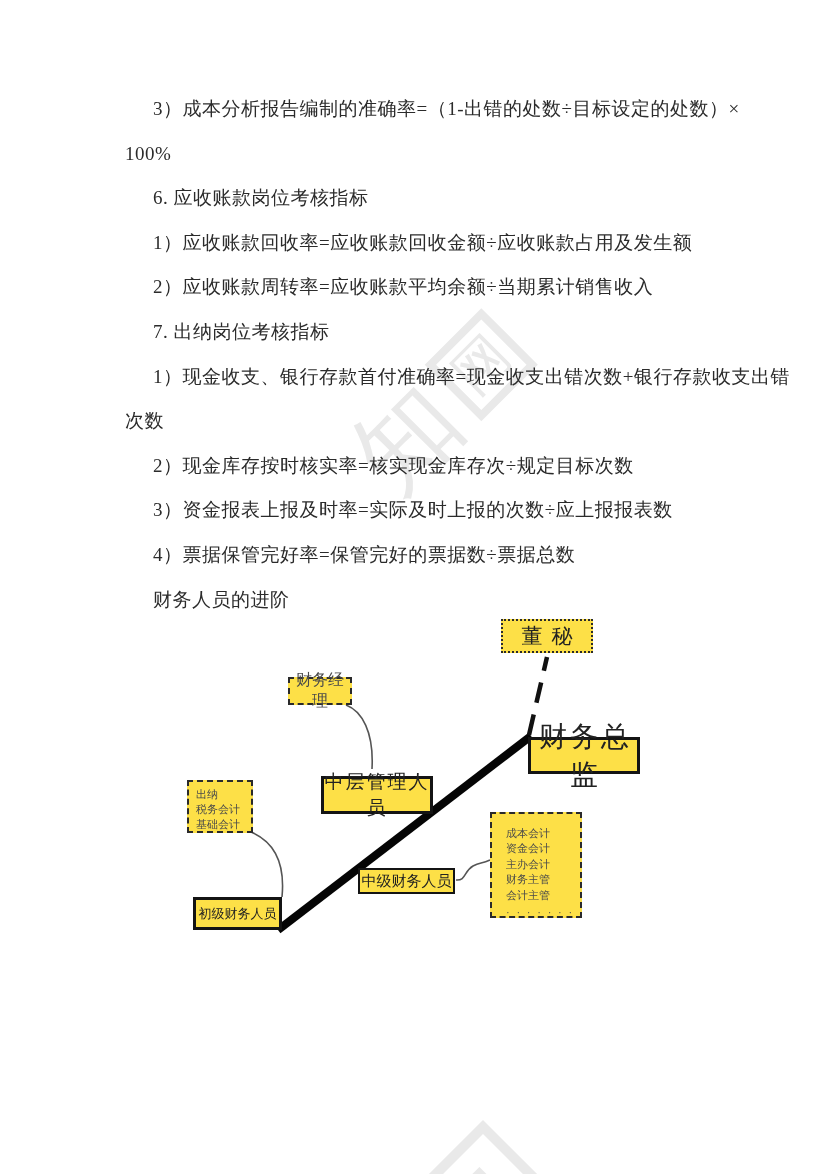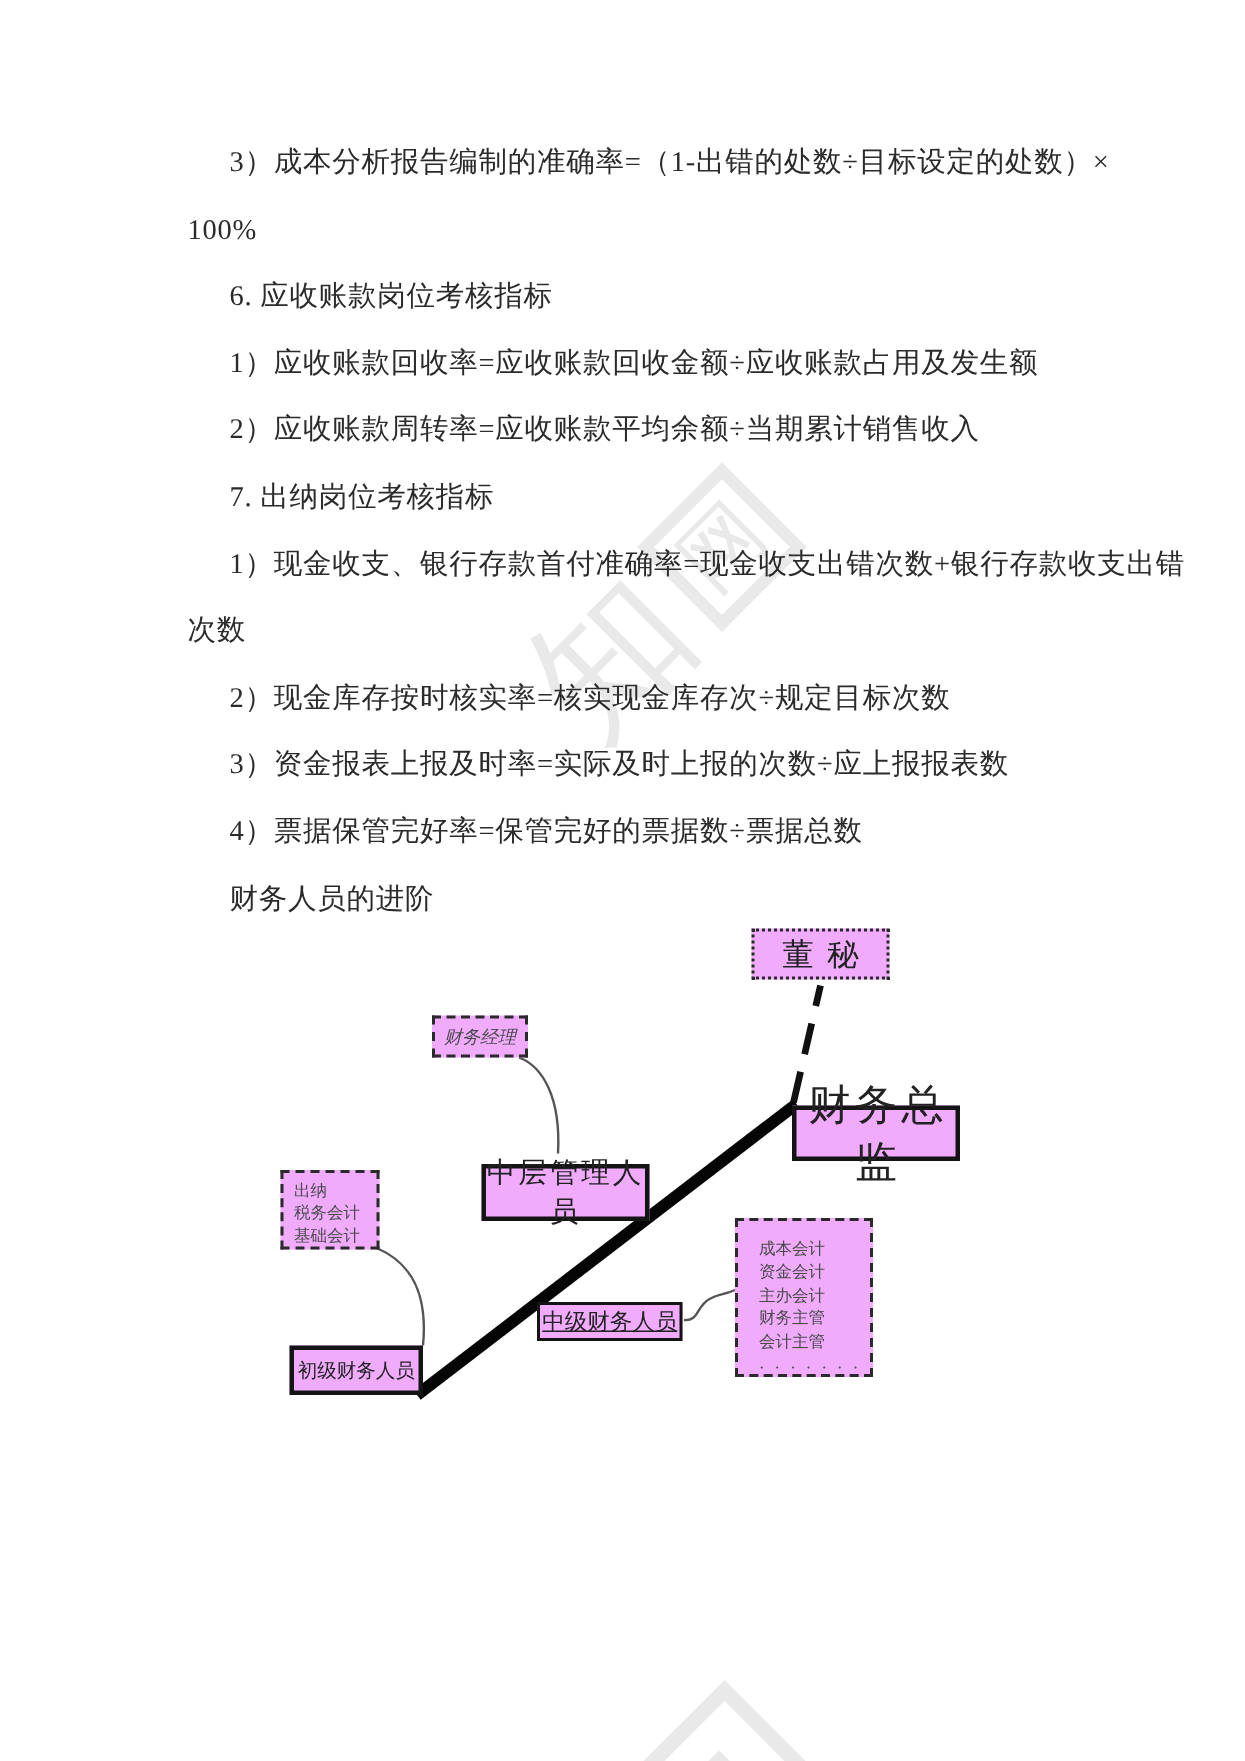--- a/index.html
+++ b/index.html
@@ -52,34 +52,34 @@
   .indent { padding-left: 28px; }
 
   
   .diagram {
     position: absolute; left: 0; top: 612px; width: 830px; height: 345px;
     z-index: 1;
   }
   .diagram svg { position: absolute; left: 0; top: 0; }
   .dnode {
     position: absolute;
-    background: #f0abfc;
+    background: #fde047;
     display: flex; align-items: center; justify-content: center;
     text-align: center;
     color: #222222;
   }
   .box-solid  { border: 3px solid #141414; }
   .box-dashed { border: 2px dashed #2a2a2a; color: #4a4a4a; }
   .box-dotted { border: 2px dotted #2a2a2a; }
 
   .n-dongmi   { left: 501px; top: 7px;   width: 92px;  height: 34px; font-size: 21px; letter-spacing: 9px; padding-left: 9px; }
   .n-cfo      { left: 528px; top: 125px; width: 112px; height: 37px; font-size: 28px; letter-spacing: 3px; padding-left: 3px; }
-  .n-manager  { left: 288px; top: 65px;  width: 64px;  height: 28px; font-size: 12px; font-style: italic; }
+  .n-manager  { left: 288px; top: 65px;  width: 64px;  height: 28px; font-size: 16px; }
   .n-midmgmt  { left: 321px; top: 164px; width: 112px; height: 38px; font-size: 19px; letter-spacing: 2px; }
-  .n-midlevel { left: 358px; top: 256px; width: 97px;  height: 26px; font-size: 15px; border-width: 2.5px; text-decoration: underline; }
+  .n-midlevel { left: 358px; top: 256px; width: 97px;  height: 26px; font-size: 15px; border-width: 2.5px; }
   .n-junior   { left: 193px; top: 285px; width: 89px;  height: 33px; font-size: 13px; }
   .n-jroles   {
     left: 187px; top: 168px; width: 66px; height: 53px;
     font-size: 11px; line-height: 1.35;
     display: block; text-align: left; padding: 5px 0 0 7px;
   }
   .n-mroles   {
     left: 490px; top: 200px; width: 92px; height: 106px;
     font-size: 11px; line-height: 1.4;
     display: block; text-align: left; padding: 12px 0 0 14px;

